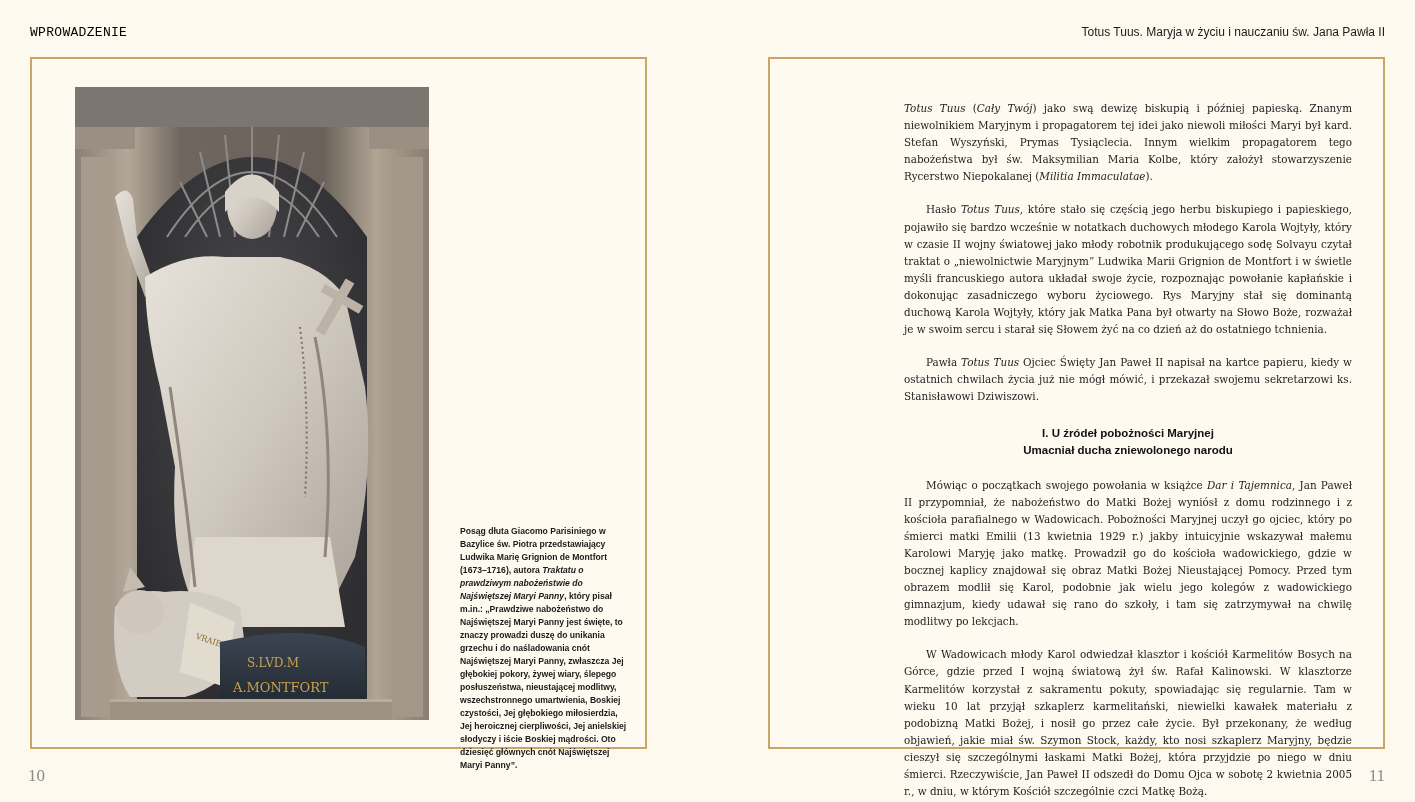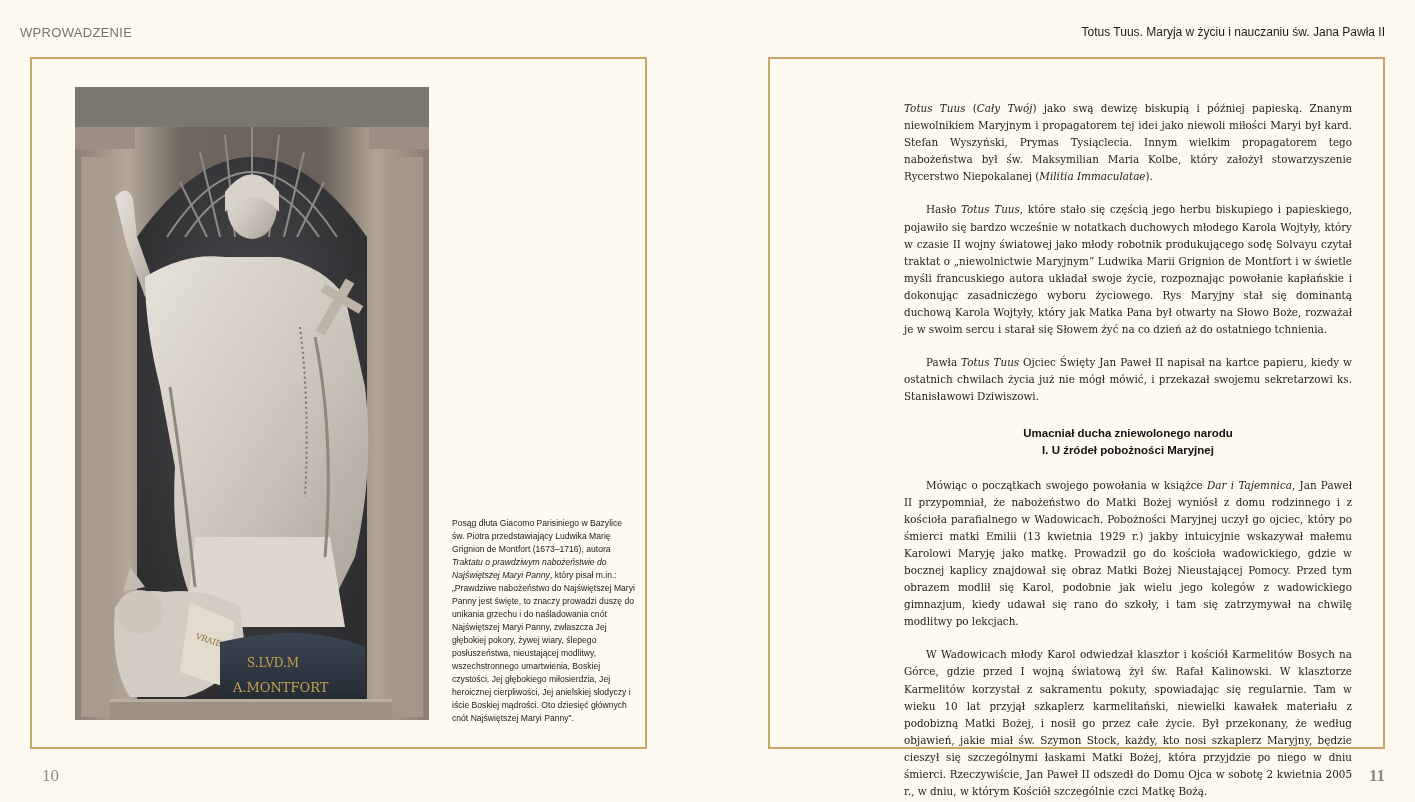--- a/index.html
+++ b/index.html
@@ -1,32 +1,32 @@
 <!DOCTYPE html>
 <html><head>
 <meta charset="utf-8">
 <style>
   * { box-sizing: border-box; margin: 0; padding: 0; }
   html, body { width: 1415px; height: 802px; overflow: hidden; }
   body { background: #fef9ee; font-family: "DejaVu Serif", serif; color: #222; position: relative; }
-  .running-head-left { position: absolute; left: 20px; top: 25px; font-family: Liberation Sans, sans-serif; font-size: 13px; letter-spacing: 0.3px; color: #737373; }
+  .running-head-left { position: absolute; left: 30px; top: 25px; font-family: Liberation Mono, monospace; font-size: 13px; letter-spacing: 0.3px; color: #000000; }
   .running-head-right { position: absolute; right: 30px; top: 25px; font-family: "Liberation Sans", sans-serif; font-size: 12px; color: #1c1c1c; text-align: right; }
   .page-frame { position: absolute; top: 57px; height: 692px; border: 2px solid #c9a56a; background: #fefaf0; }
   .frame-left { left: 30px; width: 617px; }
   .frame-right { left: 768px; width: 617px; }
   .folio { position: absolute; top: 766px; font-family: "Liberation Serif", serif; font-size: 17px; color: #8a8a8a; }
-  .folio-left { left: 42px; }
-  .folio-right { right: 30px; font-weight: bold; }
+  .folio-left { left: 28px; }
+  .folio-right { right: 30px; }
 
   
   .photo { position: absolute; left: 75px; top: 87px; width: 354px; height: 633px; overflow: hidden; background: #7d7369; }
   .photo svg { display: block; width: 100%; height: 100%; }
 
   .caption { position: absolute; left: 444px; top: 509px; width: 200px; font-family: "Liberation Sans", sans-serif; font-size: 8.6px; line-height: 13px; color: #1a1a1a; }
-  .caption p { margin: 8px; }
+  .caption p { margin: 16px; font-weight: bold; }
   .caption i { font-style: italic; }
 
   .body-text { position: absolute; left: 888px; top: 84px; width: 480px; font-family: "DejaVu Serif", serif; font-size: 10.4px; line-height: 17.1px; color: #222; text-align: justify; }
   .body-text p { margin: 16px; text-indent: 0; }
   .body-text p.indent { text-indent: 22px; }
   .body-text i { font-style: italic; }
   .section-head { font-family: "Liberation Sans", sans-serif; font-weight: bold; font-size: 11.5px; line-height: 17px; text-align: center; margin: 19px 0 18px; color: #111; }
 </style>
 </head>
 <body>
@@ -128,21 +128,21 @@
 
 <div class="caption">
   <p><span>Posąg dłuta Giacomo Parisiniego w Bazylice św. Piotra przedstawiający Ludwika Marię Grignion de Montfort (1673–1716), autora </span><i>Traktatu o prawdziwym nabożeństwie do Najświętszej Maryi Panny</i><span>, który pisał m.in.: „Prawdziwe nabożeństwo do Najświętszej Maryi Panny jest święte, to znaczy prowadzi duszę do unikania grzechu i do naśladowania cnót Najświętszej Maryi Panny, zwłaszcza Jej głębokiej pokory, żywej wiary, ślepego posłuszeństwa, nieustającej modlitwy, wszechstronnego umartwienia, Boskiej czystości, Jej głębokiego miłosierdzia, Jej heroicznej cierpliwości, Jej anielskiej słodyczy i iście Boskiej mądrości. Oto dziesięć głównych cnót Najświętszej Maryi Panny”.</span></p>
 </div>
 
 <div class="body-text">
   <p><i>Totus Tuus</i><span> (</span><i>Cały Twój</i><span>) jako swą dewizę biskupią i później papieską. Znanym niewolnikiem Maryjnym i propagatorem tej idei jako niewoli miłości Maryi był kard. Stefan Wyszyński, Prymas Tysiąclecia. Innym wielkim propagatorem tego nabożeństwa był św. Maksymilian Maria Kolbe, który założył stowarzyszenie Rycerstwo Niepokalanej (</span><i>Militia Immaculatae</i><span>).</span></p>
   <p class="indent"><span>Hasło </span><i>Totus Tuus</i><span>, które stało się częścią jego herbu biskupiego i papieskiego, pojawiło się bardzo wcześnie w notatkach duchowych młodego Karola Wojtyły, który w czasie II wojny światowej jako młody robotnik produkującego sodę Solvayu czytał traktat o „niewolnictwie Maryjnym” Ludwika Marii Grignion de Montfort i w świetle myśli francuskiego autora układał swoje życie, rozpoznając powołanie kapłańskie i dokonując zasadniczego wyboru życiowego. Rys Maryjny stał się dominantą duchową Karola Wojtyły, który jak Matka Pana był otwarty na Słowo Boże, rozważał je w swoim sercu i starał się Słowem żyć na co dzień aż do ostatniego tchnienia.</span></p>
   <p class="indent"><span>Pawła </span><i>Totus Tuus</i><span> Ojciec Święty Jan Paweł II napisał na kartce papieru, kiedy w ostatnich chwilach życia już nie mógł mówić, i przekazał swojemu sekretarzowi ks. Stanisławowi Dziwiszowi.</span></p>
   <div class="section-head">
+    <div>I. U źródeł pobożności Maryjnej</div>
     <div>Umacniał ducha zniewolonego narodu</div>
-    <div>I. U źródeł pobożności Maryjnej</div>
   </div>
   <p class="indent"><span>Mówiąc o początkach swojego powołania w książce </span><i>Dar i Tajemnica</i><span>, Jan Paweł II przypomniał, że nabożeństwo do Matki Bożej wyniósł z domu rodzinnego i z kościoła parafialnego w Wadowicach. Pobożności Maryjnej uczył go ojciec, który po śmierci matki Emilii (13 kwietnia 1929 r.) jakby intuicyjnie wskazywał małemu Karolowi Maryję jako matkę. Prowadził go do kościoła wadowickiego, gdzie w bocznej kaplicy znajdował się obraz Matki Bożej Nieustającej Pomocy. Przed tym obrazem modlił się Karol, podobnie jak wielu jego kolegów z wadowickiego gimnazjum, kiedy udawał się rano do szkoły, i tam się zatrzymywał na chwilę modlitwy po lekcjach.</span></p>
   <p class="indent"><span>W Wadowicach młody Karol odwiedzał klasztor i kościół Karmelitów Bosych na Górce, gdzie przed I wojną światową żył św. Rafał Kalinowski. W klasztorze Karmelitów korzystał z sakramentu pokuty, spowiadając się regularnie. Tam w wieku 10 lat przyjął szkaplerz karmelitański, niewielki kawałek materiału z podobizną Matki Bożej, i nosił go przez całe życie. Był przekonany, że według objawień, jakie miał św. Szymon Stock, każdy, kto nosi szkaplerz Maryjny, będzie cieszył się szczególnymi łaskami Matki Bożej, która przyjdzie po niego w dniu śmierci. Rzeczywiście, Jan Paweł II odszedł do Domu Ojca w sobotę 2 kwietnia 2005 r., w dniu, w którym Kościół szczególnie czci Matkę Bożą.</span></p>
 </div>
 
 <div class="folio folio-left">10</div>
 <div class="folio folio-right">11</div>
 
 </body></html>

